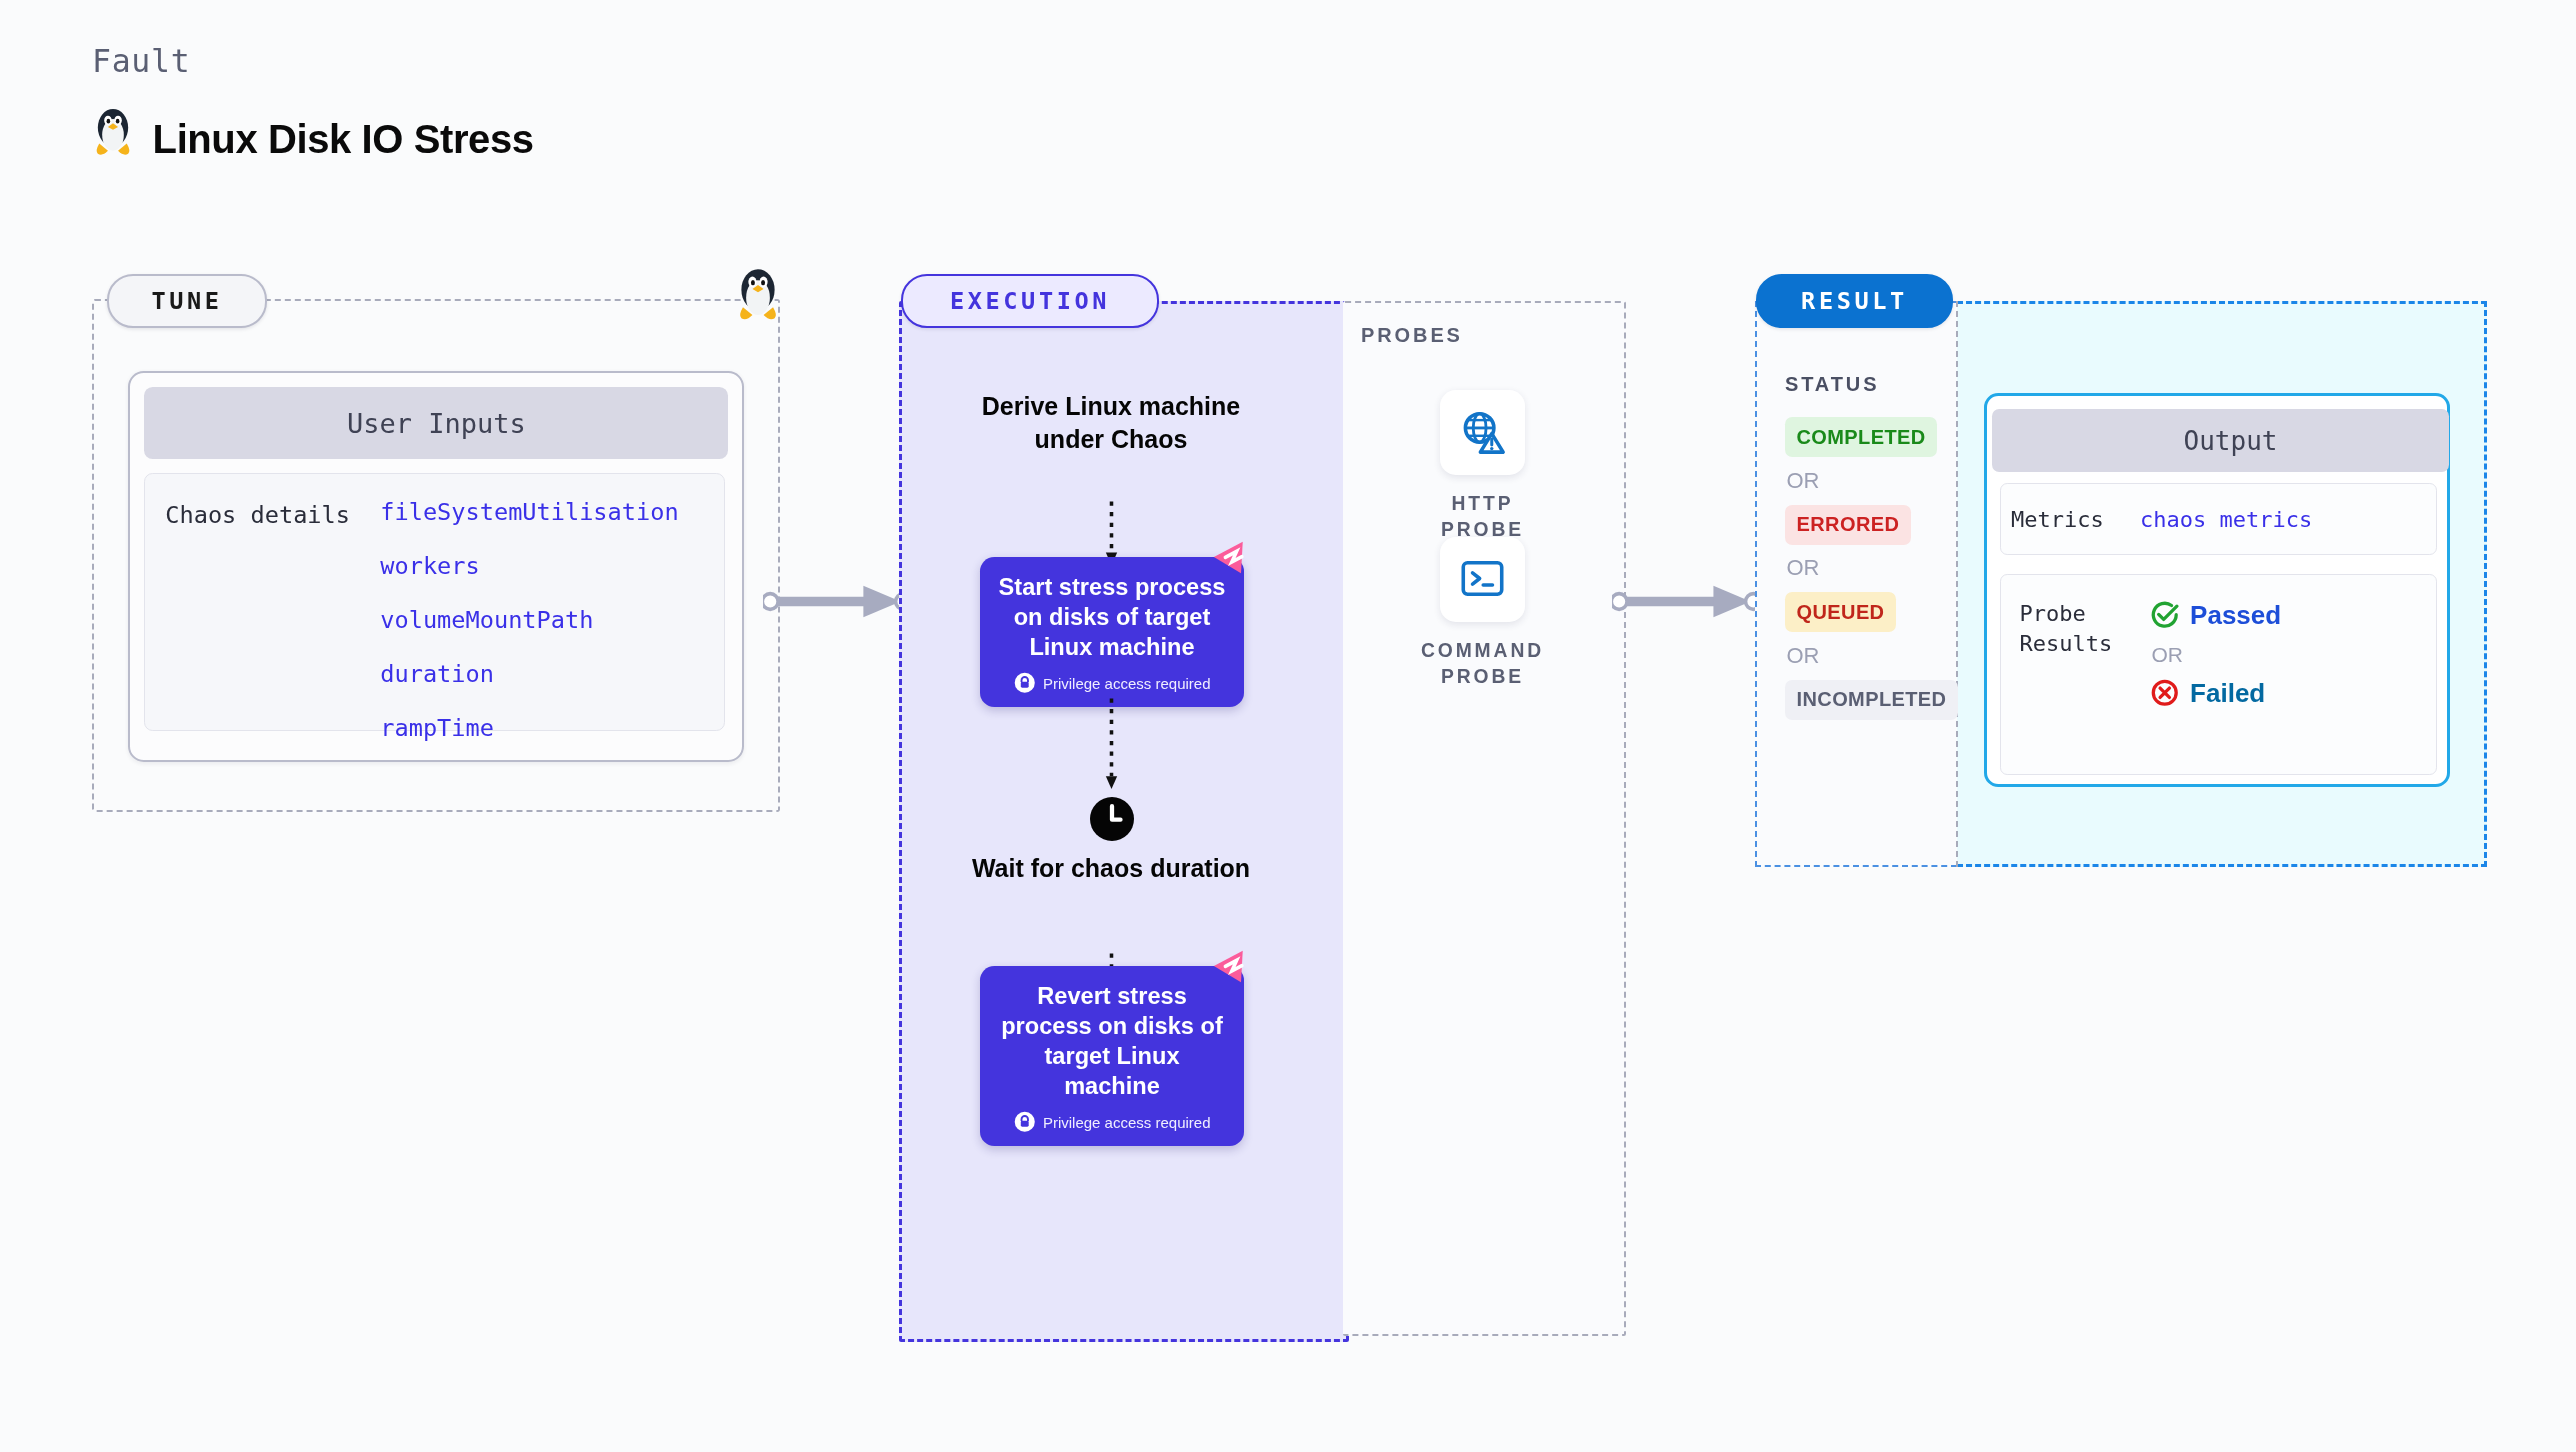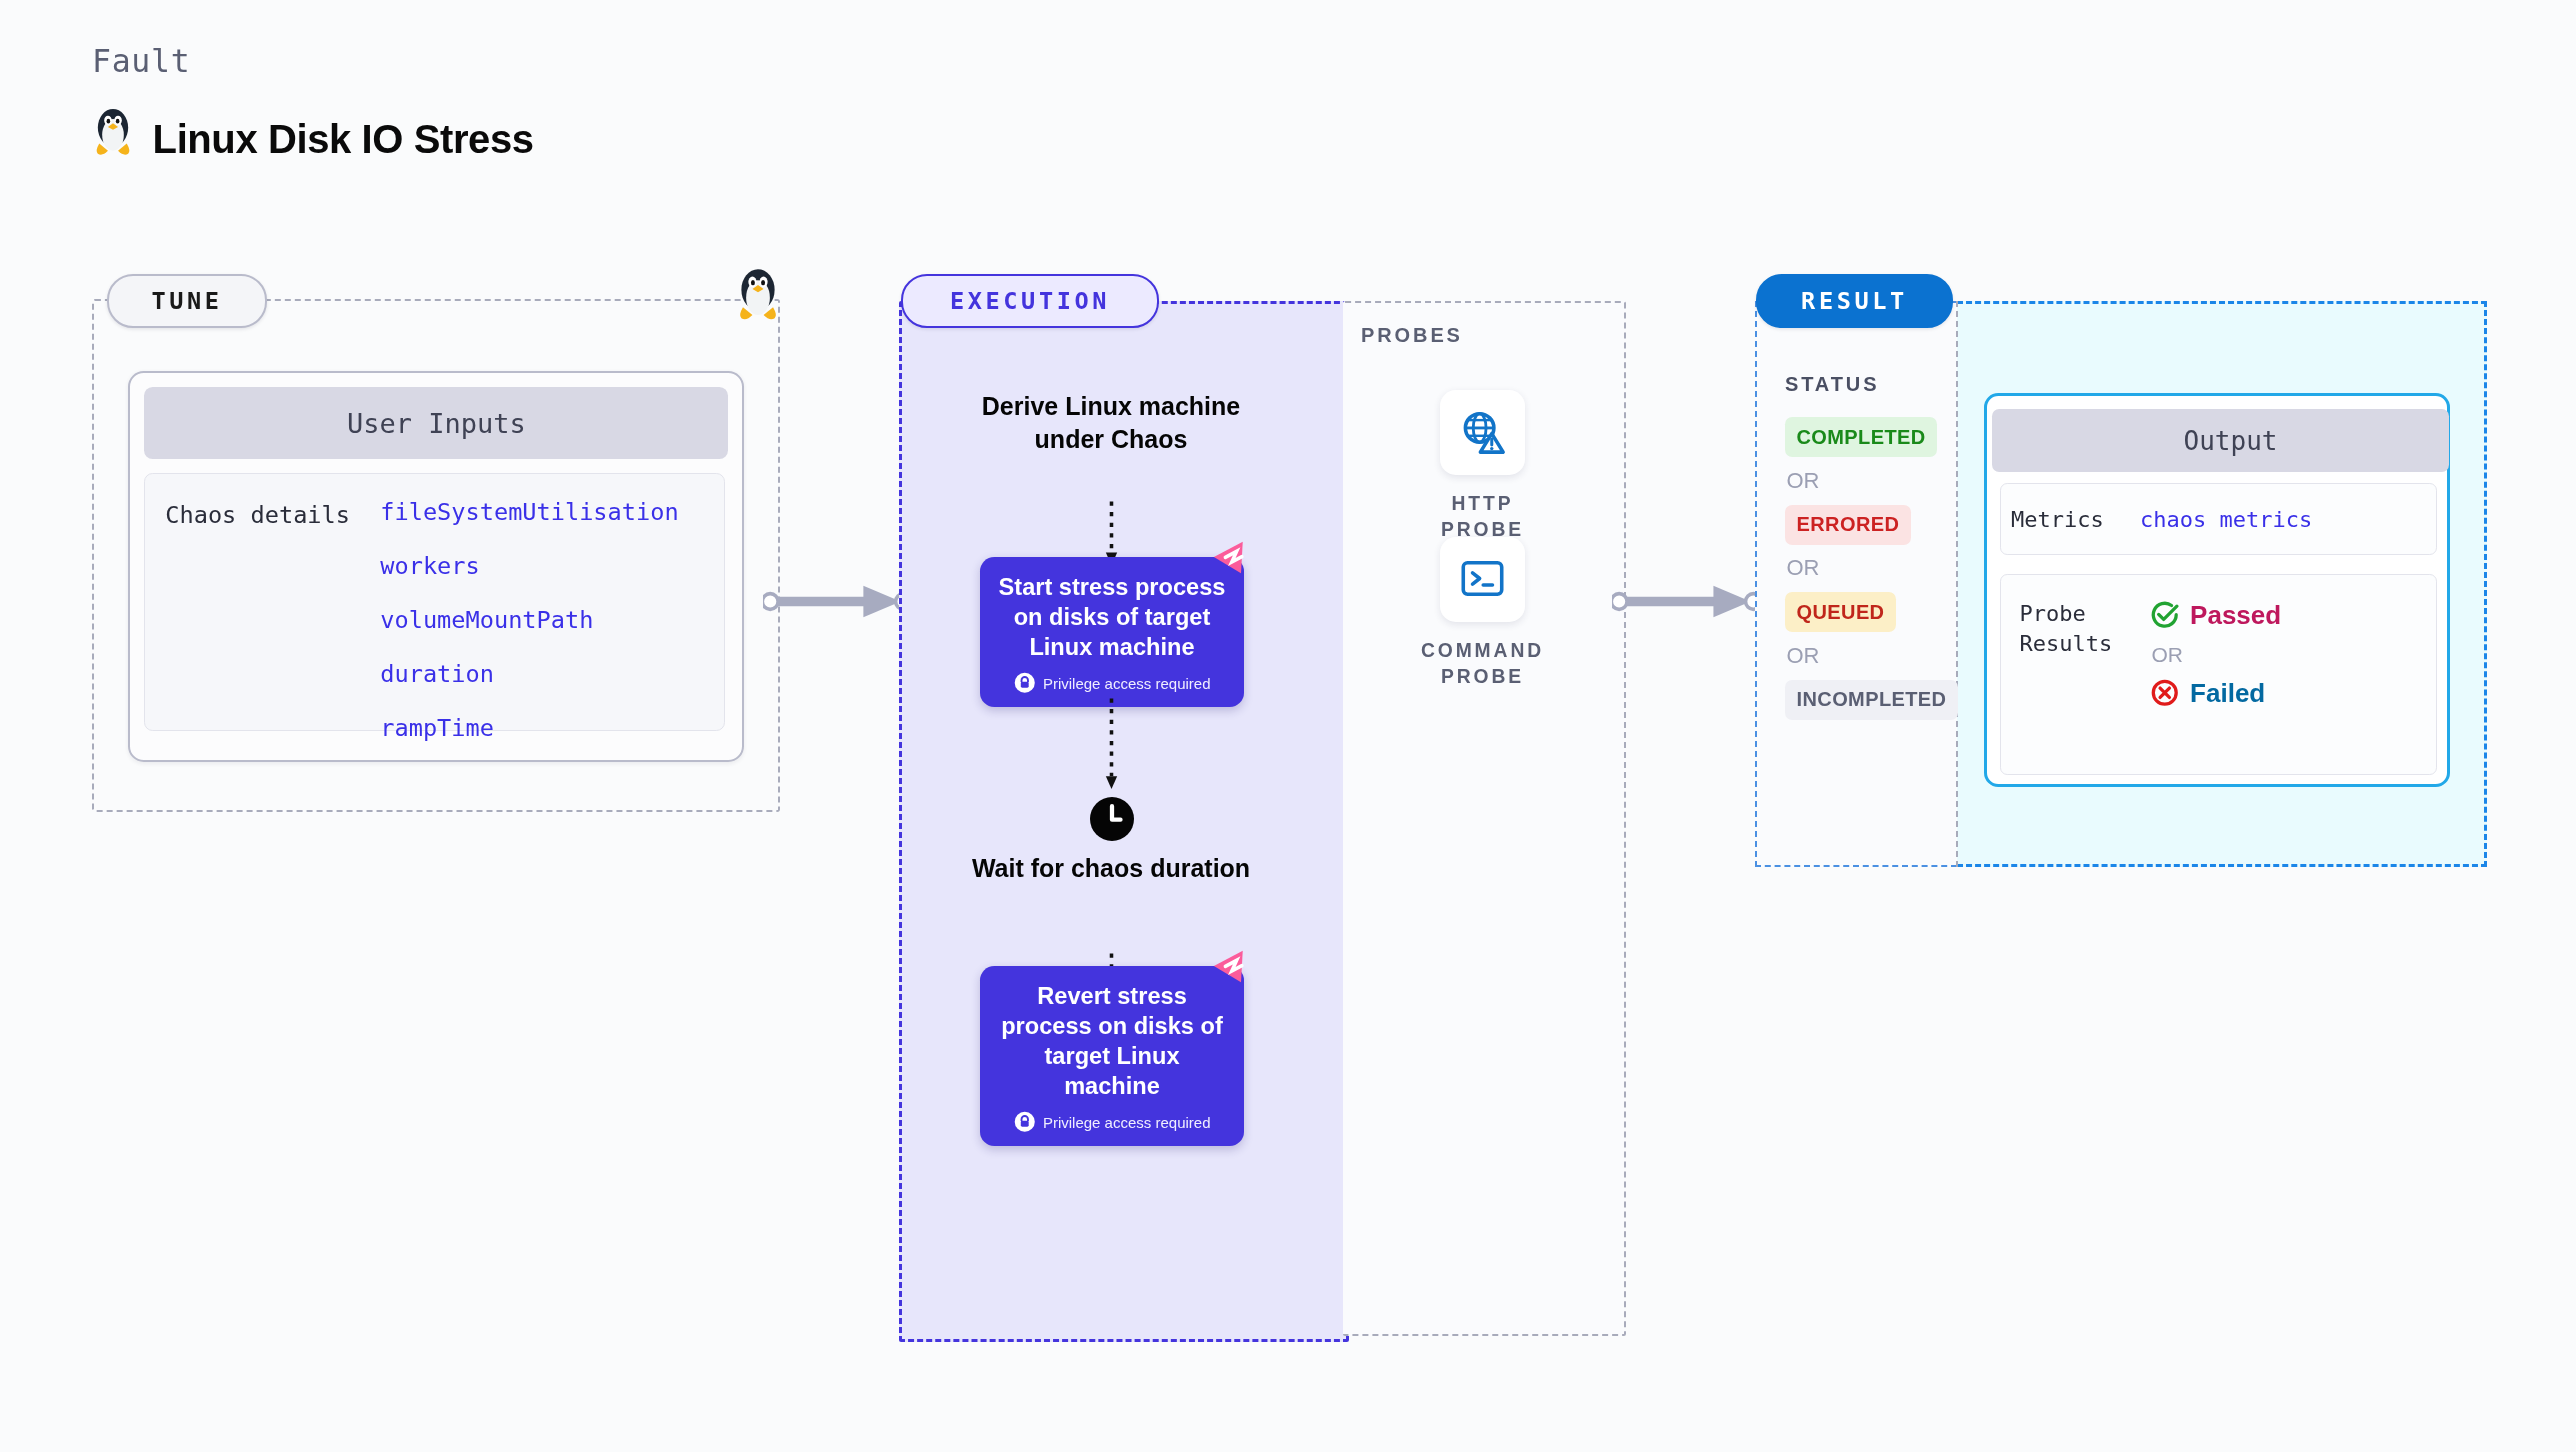--- a/index.html
+++ b/index.html
@@ -390,21 +390,21 @@
   <div id="probe-results-row">
     <div id="pr-label">Probe Results</div>
     <div>
       <div class="verdict">
         <span>
           <svg width="31.5" height="31.5" viewBox="0 0 44 44">
             <path d="M38 22 a16 16 0 1 1 -6.5 -12.9" fill="none" stroke="#21a332" stroke-width="4.6" stroke-linecap="round"></path>
             <path d="M13.5 21.5 l7 7 L39 10" fill="none" stroke="#21a332" stroke-width="4.6" stroke-linecap="round" stroke-linejoin="round"></path>
           </svg>
         </span>
-        <span class="verdict-text" style="color:#be185d;">Passed</span>
+        <span class="verdict-text" style="color:#1d4ed8;">Passed</span>
       </div>
       <div id="pr-or">OR</div>
       <div class="verdict">
         <span>
           <svg width="31.5" height="31.5" viewBox="0 0 44 44">
             <circle cx="22" cy="22" r="16" fill="none" stroke="#e01b1b" stroke-width="4.6"></circle>
             <path d="M15.5 15.5 L28.5 28.5 M28.5 15.5 L15.5 28.5" stroke="#e01b1b" stroke-width="4.6" stroke-linecap="round"></path>
           </svg>
         </span>
         <span class="verdict-text" style="color:#0369a1;">Failed</span>

